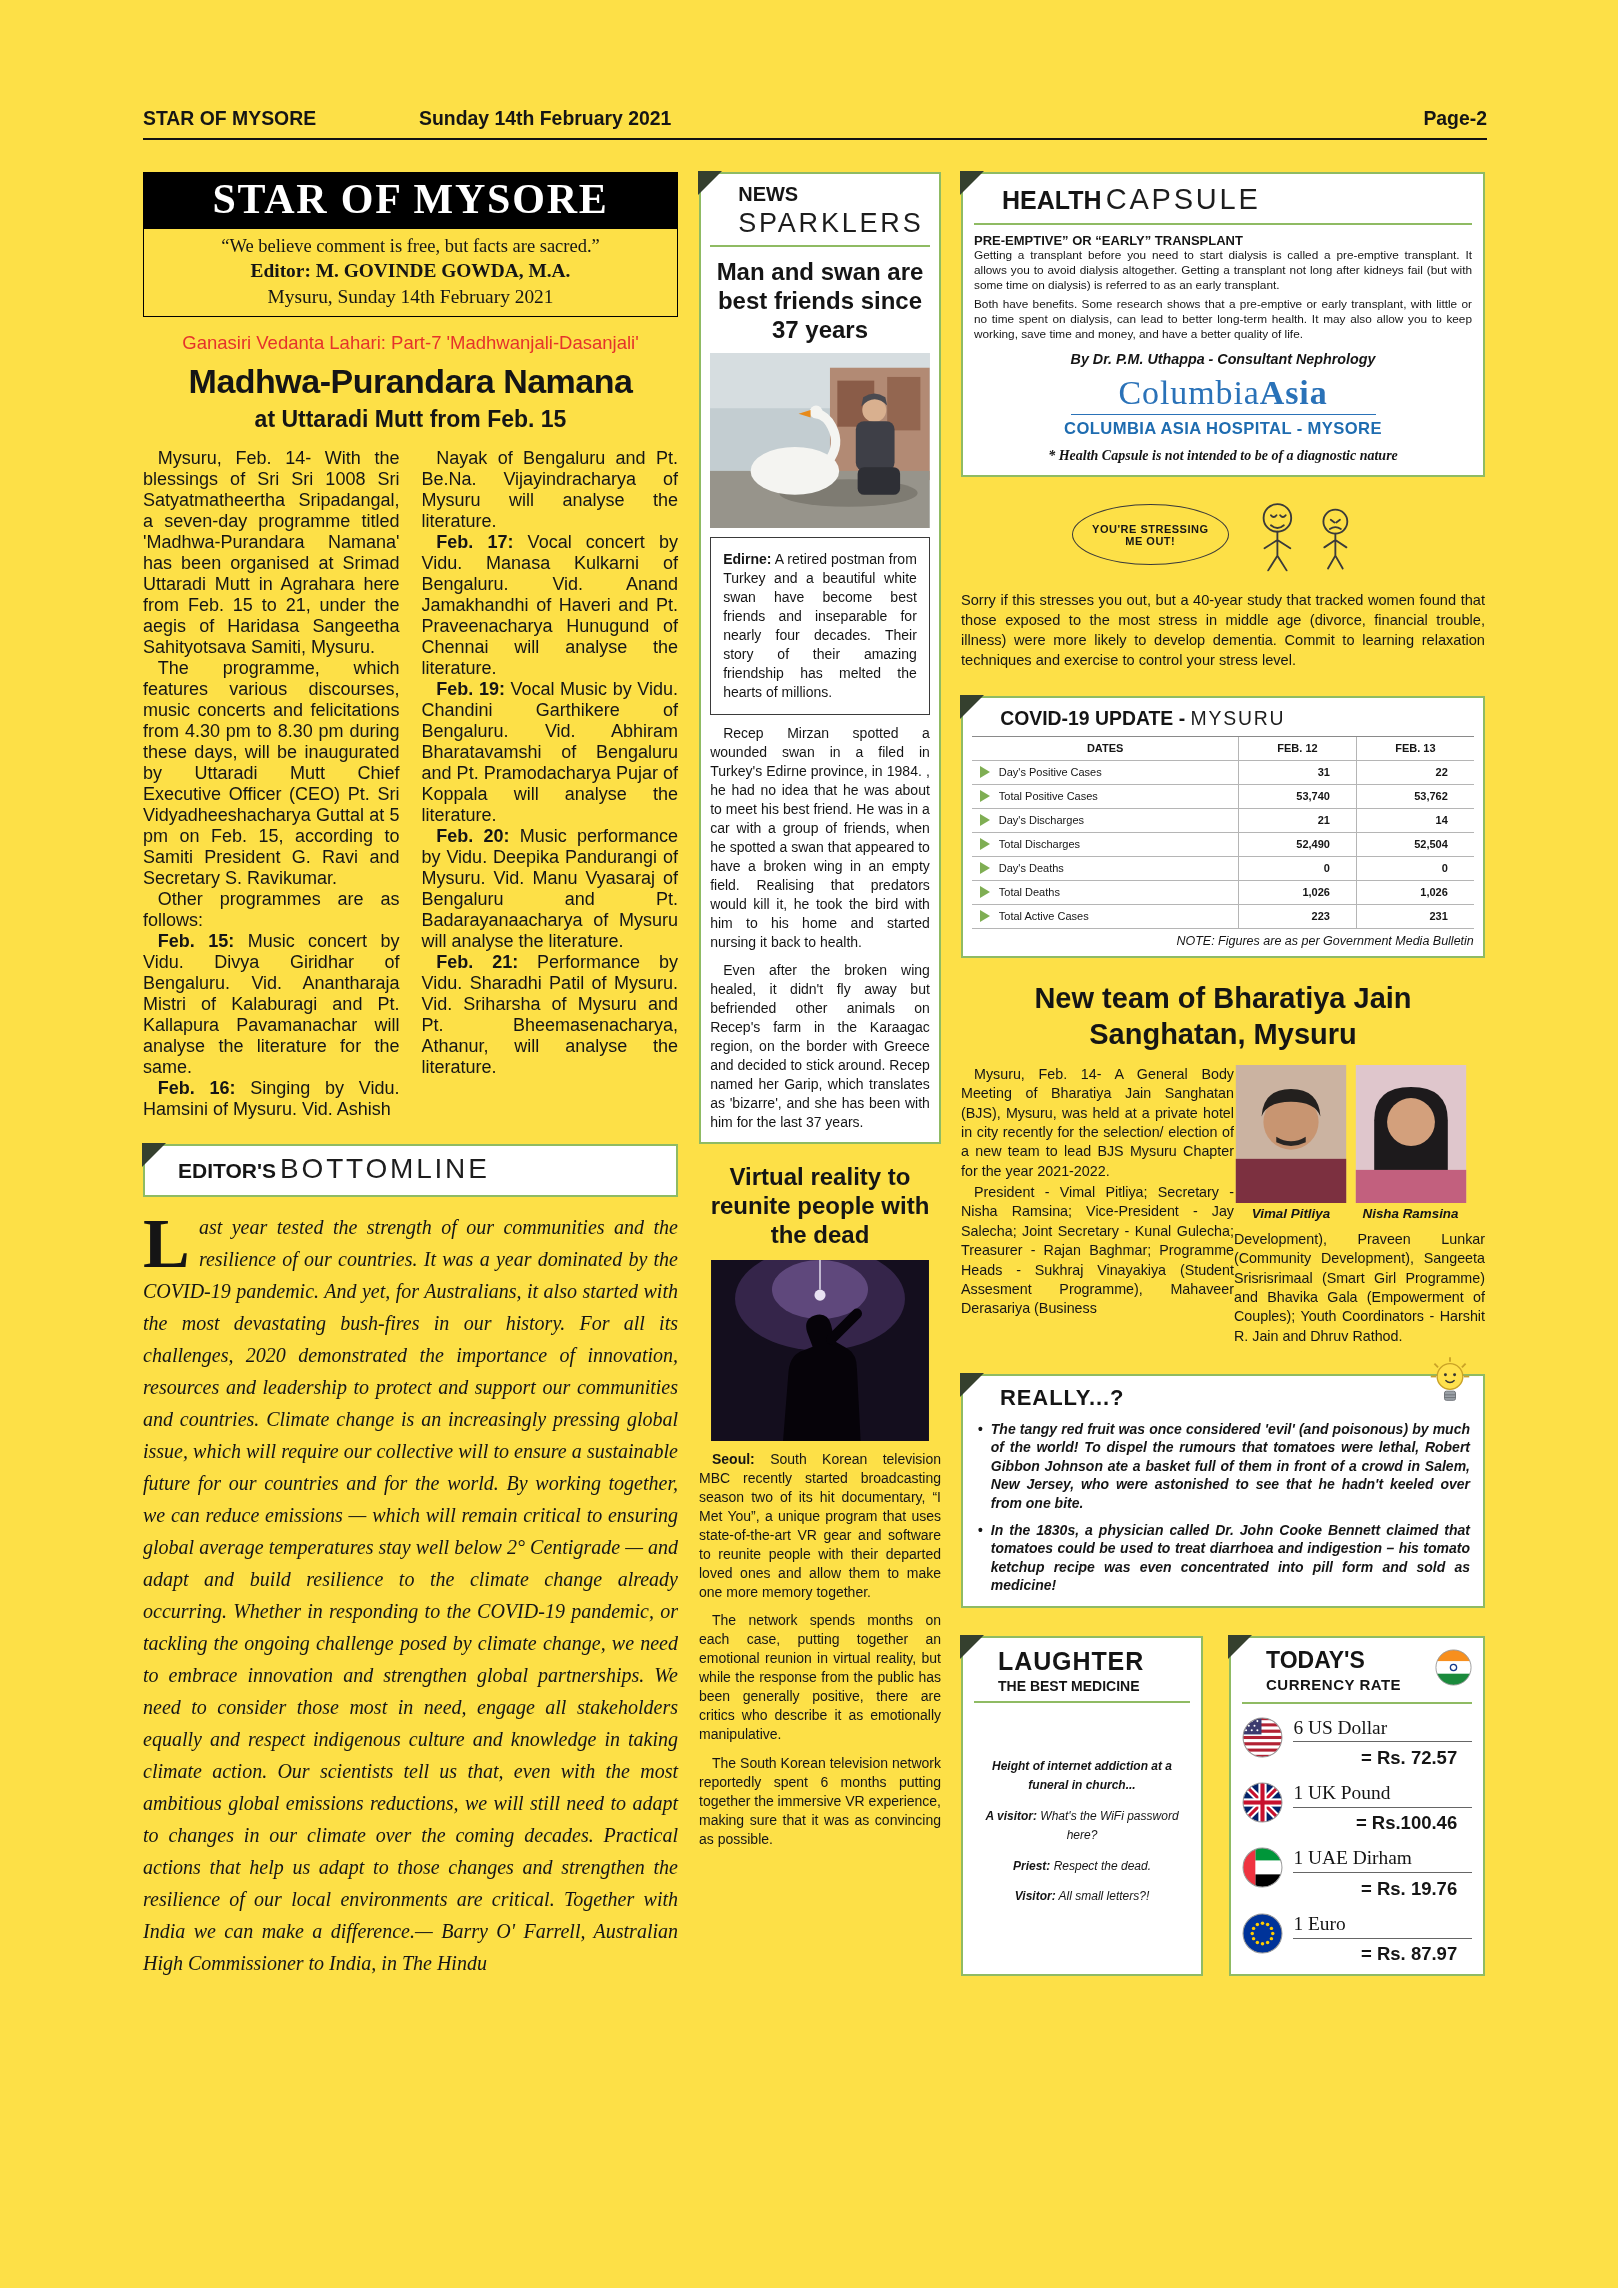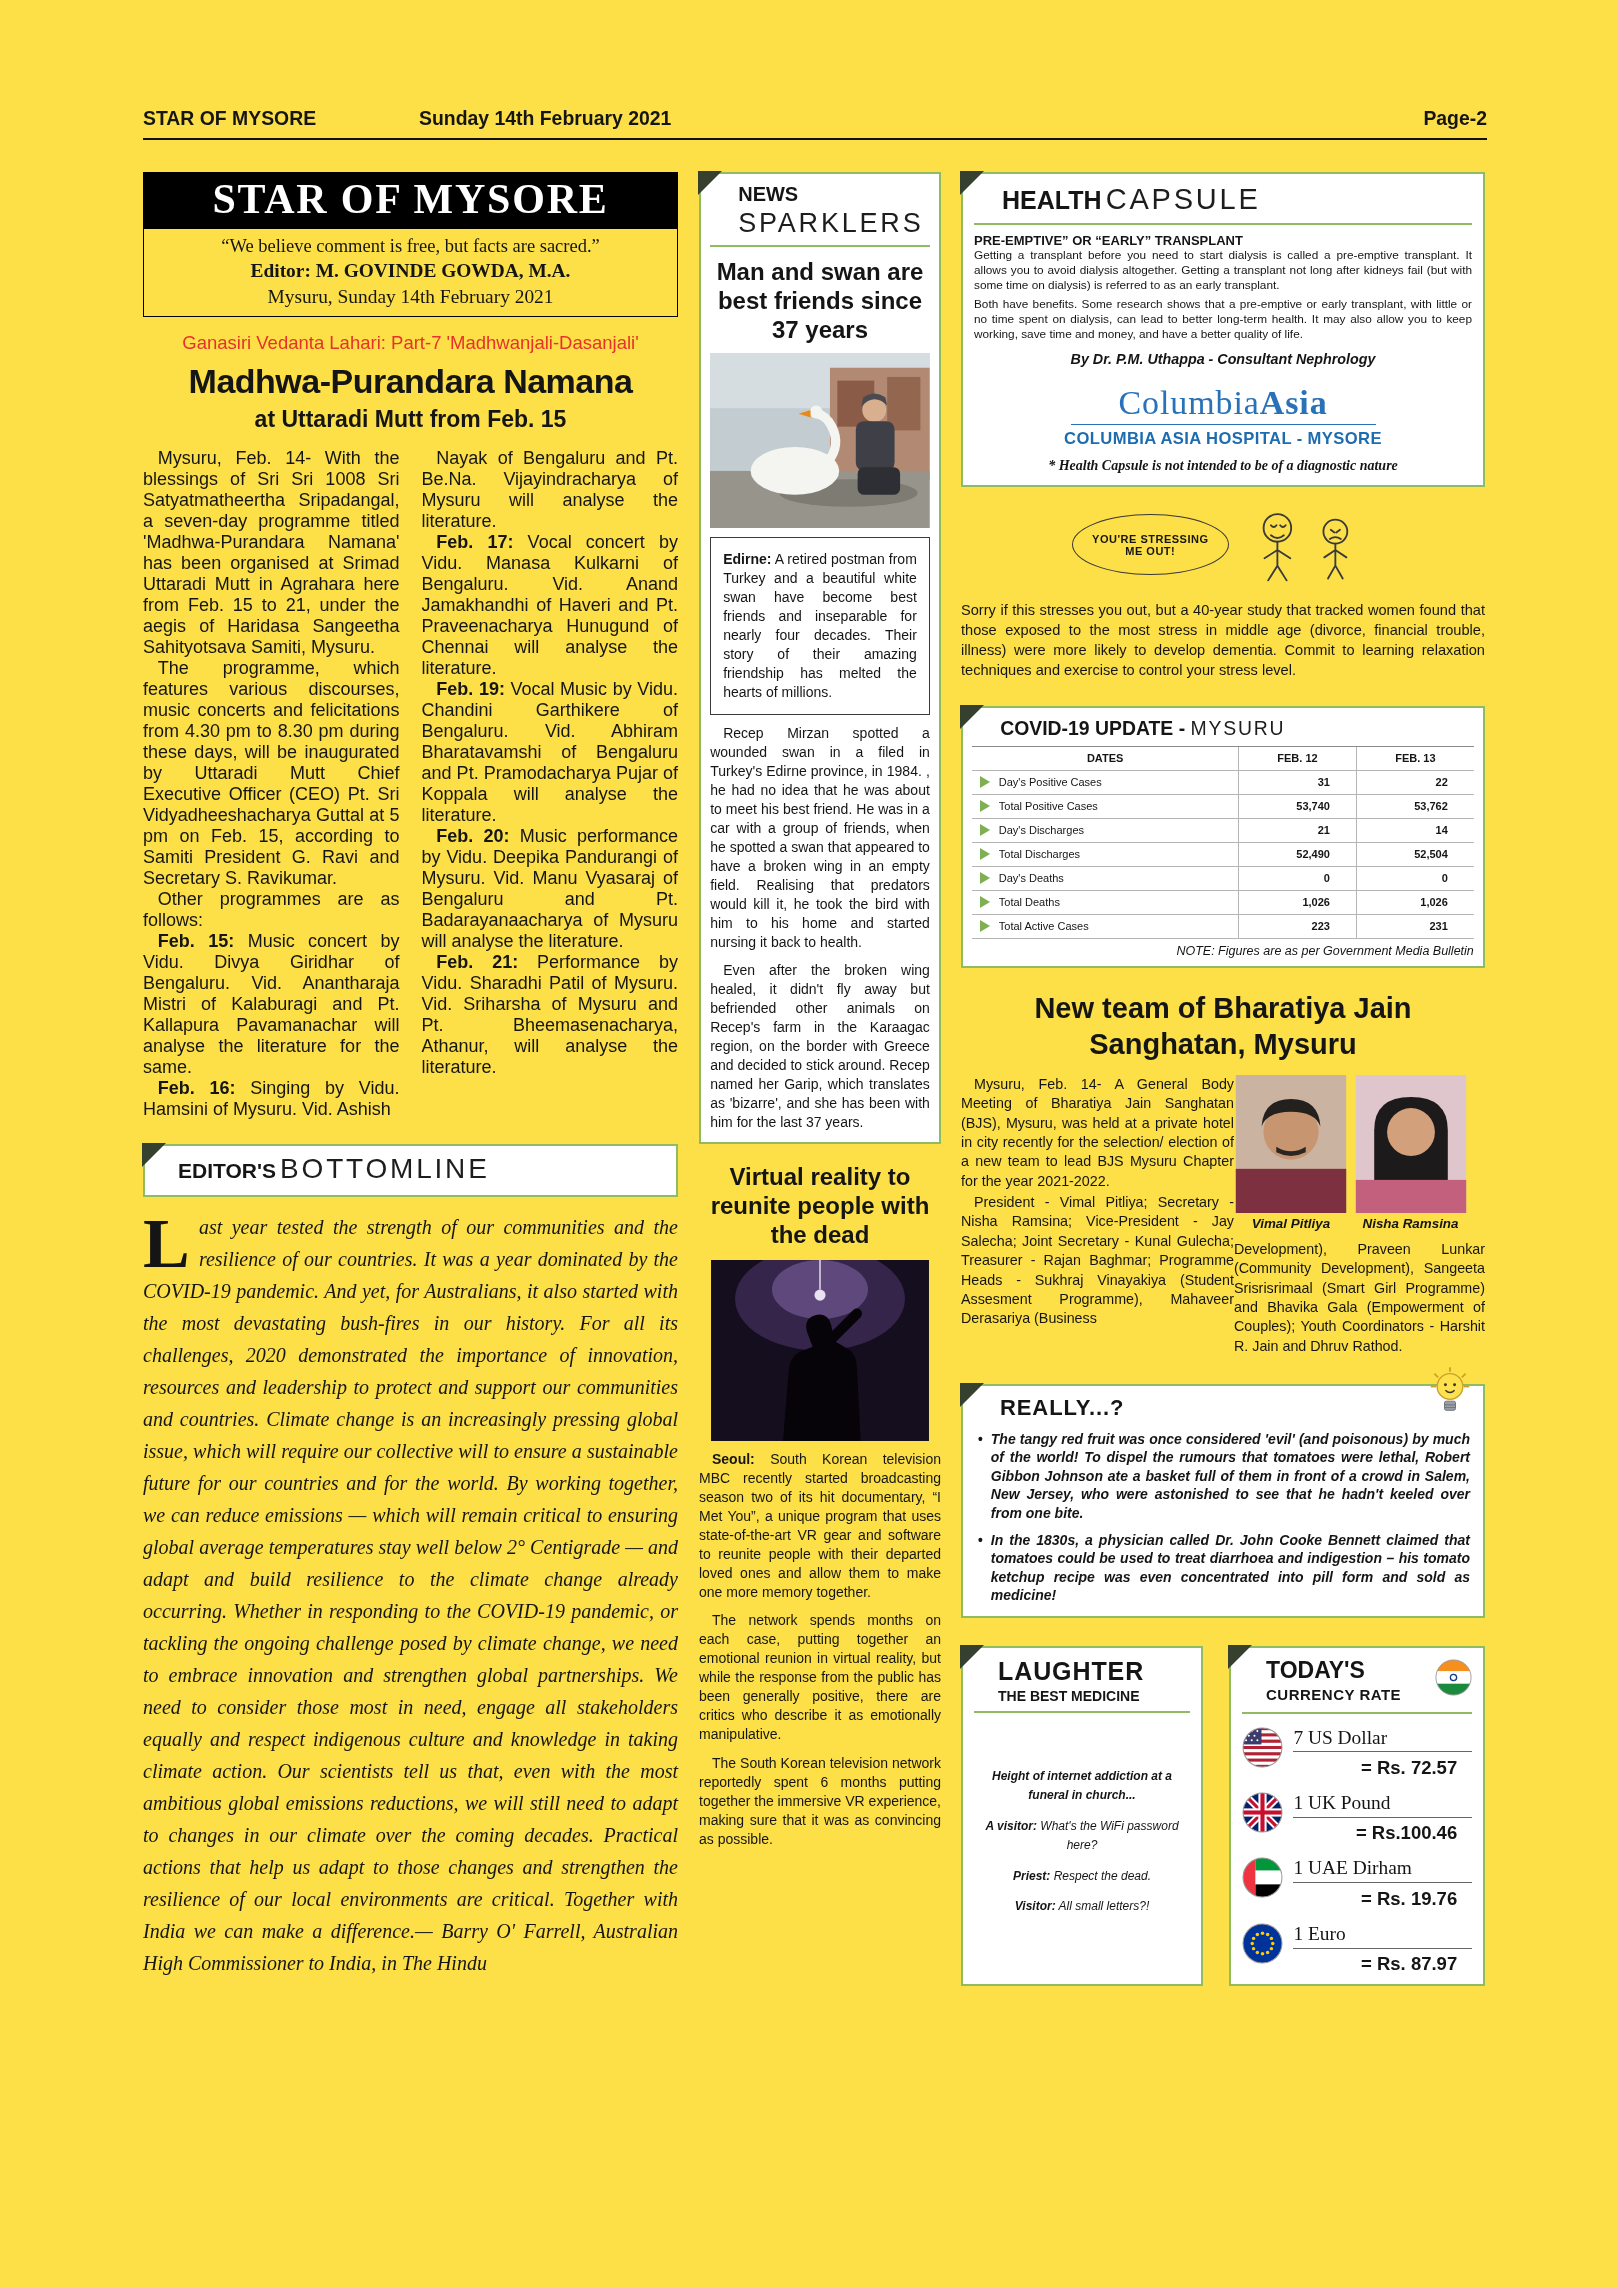--- a/index.html
+++ b/index.html
@@ -85,21 +85,21 @@
 
   
   .health{margin-top:13px;padding:7.4px 11px 11px;}
   .hc-head{border-bottom:2.8px solid var(--green);padding:1.8px 0 6.5px 28px;}
   .hc-head .bh-bold{font-size:25px;}
   .hc-head .bh-light{font-size:29px;}
   .hc-topic{font-size:13px;font-weight:bold;margin-top:8.3px;}
   .hc-para{font-size:11.8px;line-height:15px;text-align:justify;}
   .hc-para + .hc-para{margin-top:3.7px;}
   .hc-byline{margin-top:9.2px;text-align:center;font-weight:bold;font-style:italic;font-size:14.3px;}
-  .hc-logo{margin-top:17px;text-align:center;font-family:"Liberation Serif",serif;color:var(--blue);}
+  .hc-logo{margin-top:7px;text-align:center;font-family:"Liberation Serif",serif;color:var(--blue);}
   .hc-logo .lg{font-size:34px;letter-spacing:0.9px;}
   .hc-logo .lg-b{font-weight:bold;}
   .hc-logo-rule{width:305px;margin:1.8px auto 0;border-bottom:1.8px solid var(--blue);}
   .hc-hospital{margin-top:4.6px;text-align:center;color:#1e6cb0;font-weight:bold;font-size:16.6px;letter-spacing:0.4px;}
   .hc-note{margin-top:9.2px;text-align:center;font-family:"Liberation Serif",serif;font-weight:bold;font-style:italic;font-size:14px;}
 
   .cartoon{display:flex;align-items:center;justify-content:center;gap:7.4px;margin-top:14.8px;}
   .bubble{
     width:157px;min-height:61px;border:1.8px solid #3a3a3a;border-radius:50%;
     display:flex;align-items:center;justify-content:center;text-align:center;
@@ -491,21 +491,21 @@
                   <circle cx="15" cy="4" r="1"></circle>
                 <circle cx="6.7" cy="8.5" r="1"></circle>
                   <circle cx="12.2" cy="8.5" r="1"></circle>
                 <circle cx="4" cy="13" r="1"></circle>
                   <circle cx="9.5" cy="13" r="1"></circle>
                   <circle cx="15" cy="13" r="1"></circle>
               </g>
             </g>
             <circle cx="20" cy="20" r="19" fill="none" stroke="#999"></circle>
           </svg>
-          <div class="cur-name">7 US Dollar</div>
+          <div class="cur-name">6 US Dollar</div>
           <div class="cur-rate">= Rs. 72.57</div>
         </div>
 
         <div class="cur-item">
           <svg class="cur-flag" viewBox="0 0 40 40" width="41" height="41" role="img">
             <defs>
                 <clipPath id="cuk">
                   <circle cx="20" cy="20" r="19"></circle>
                 </clipPath>
               </defs>

